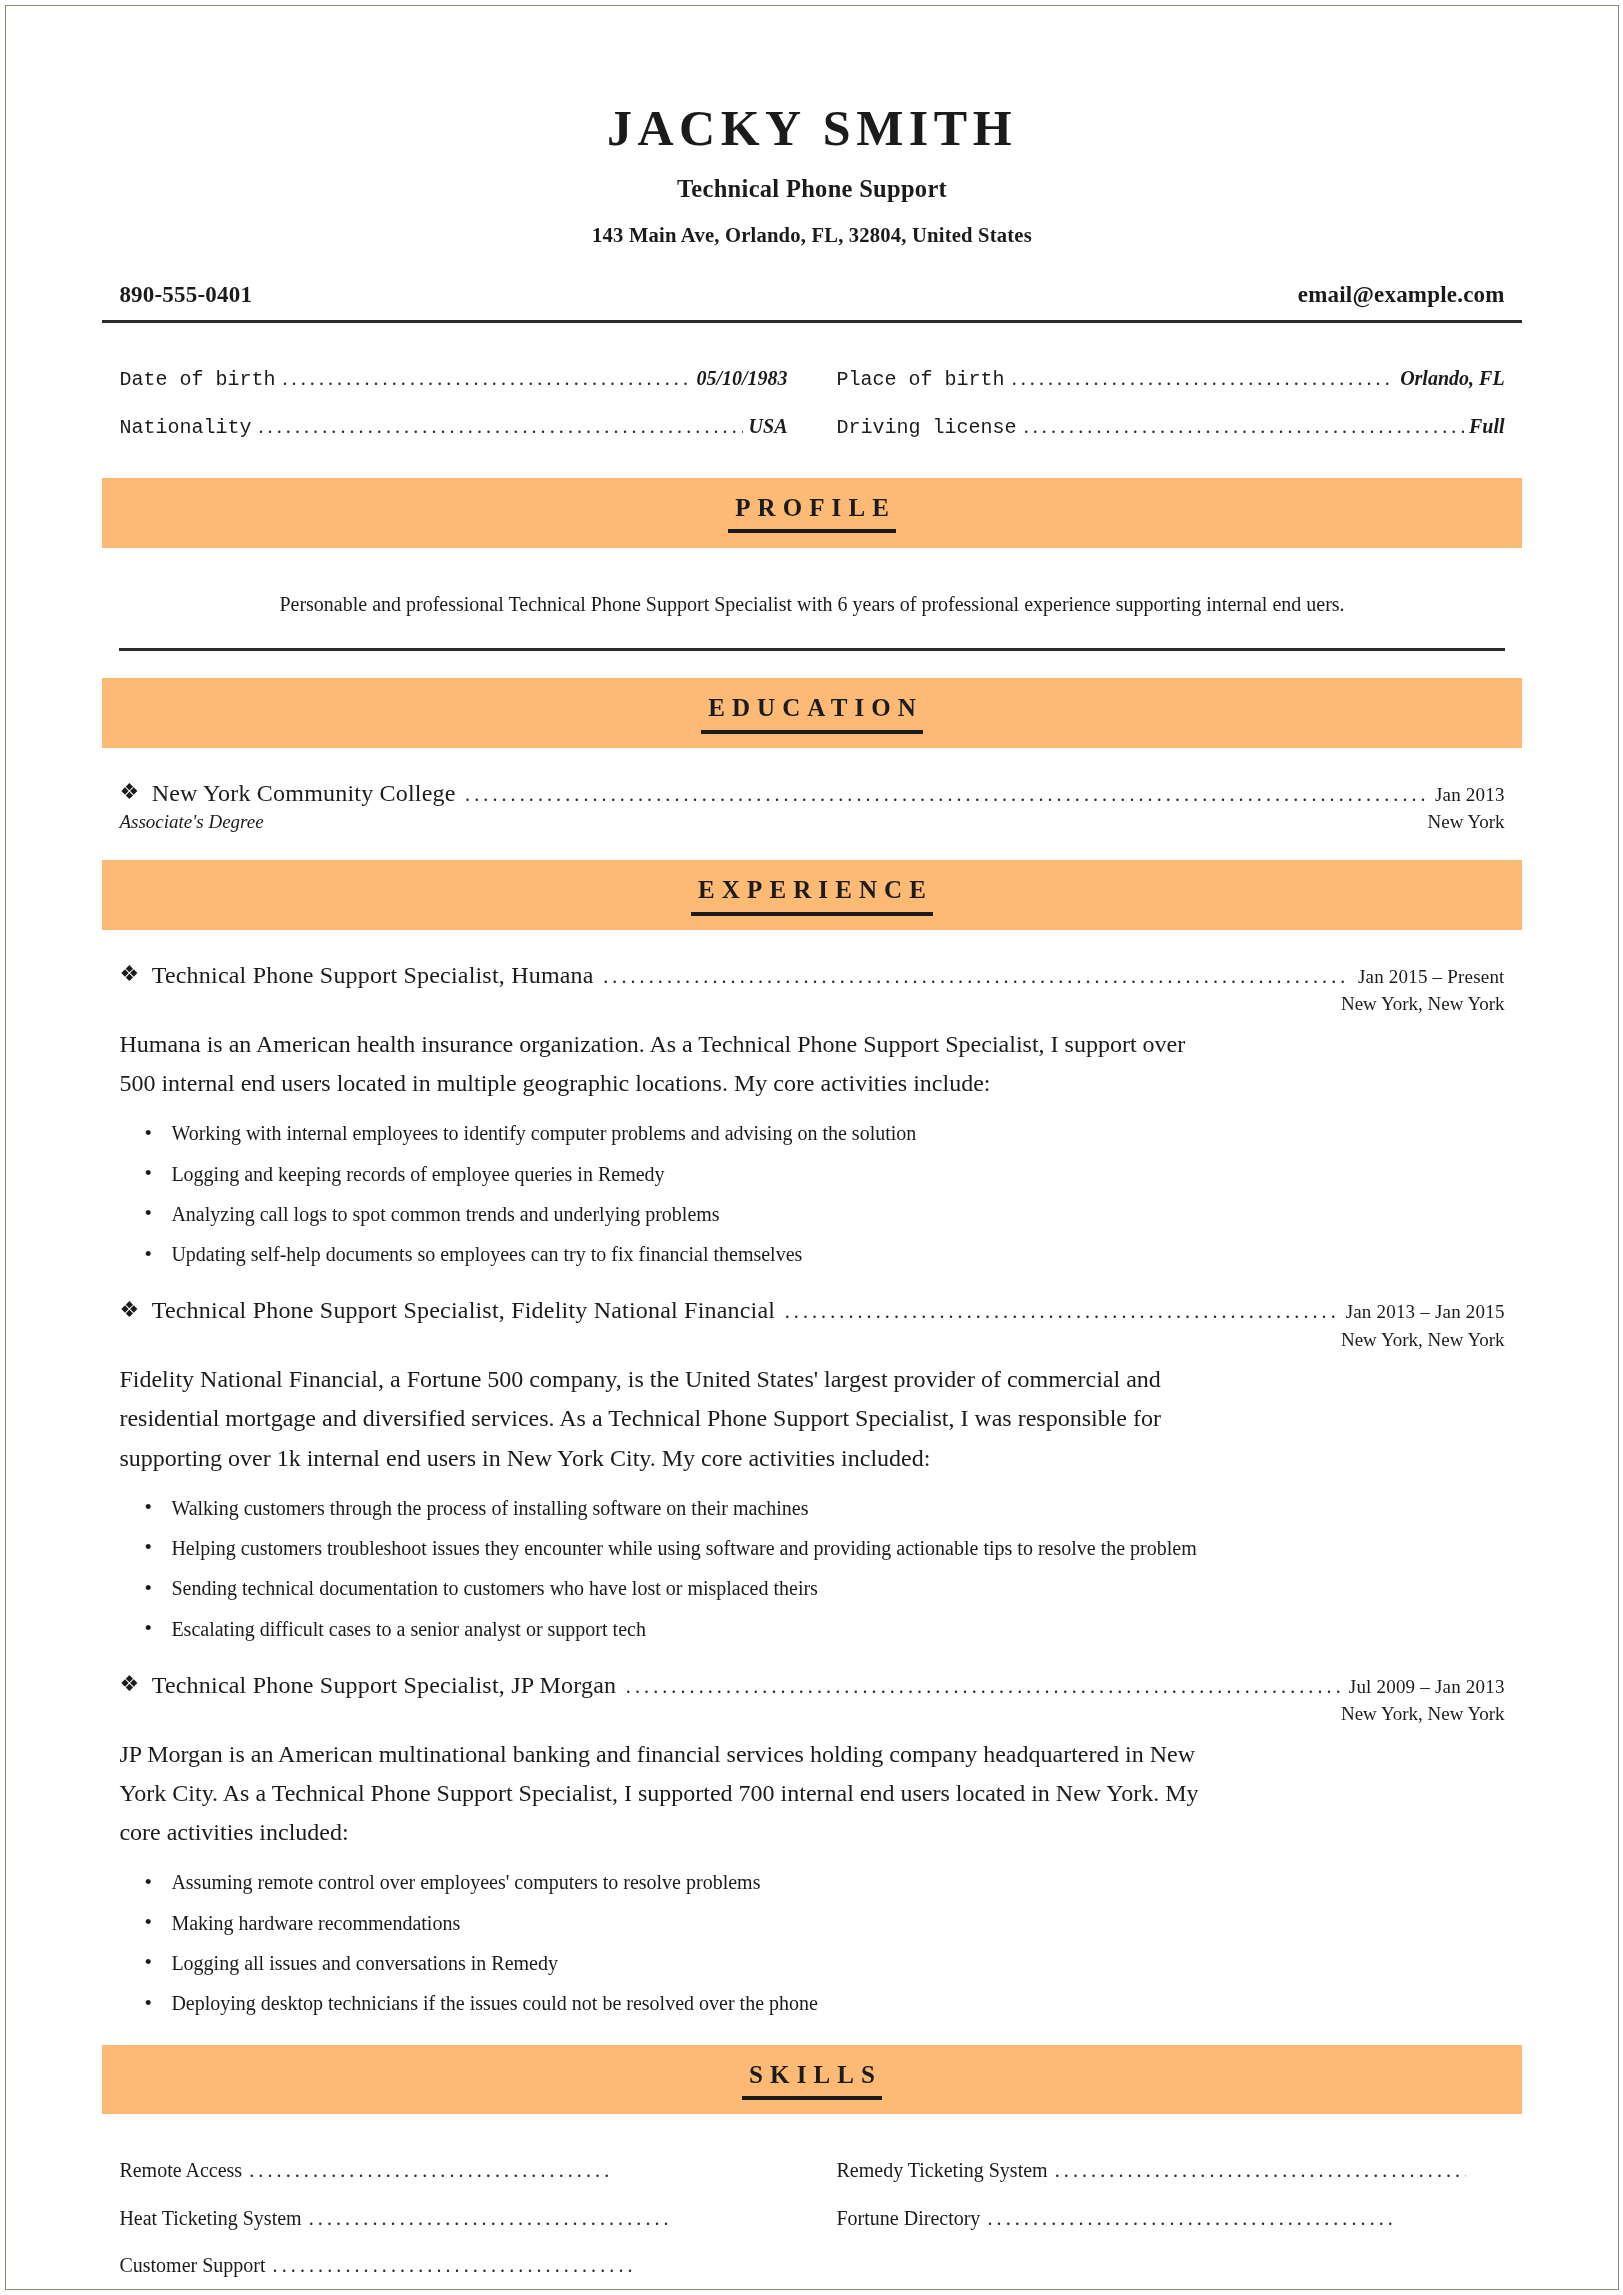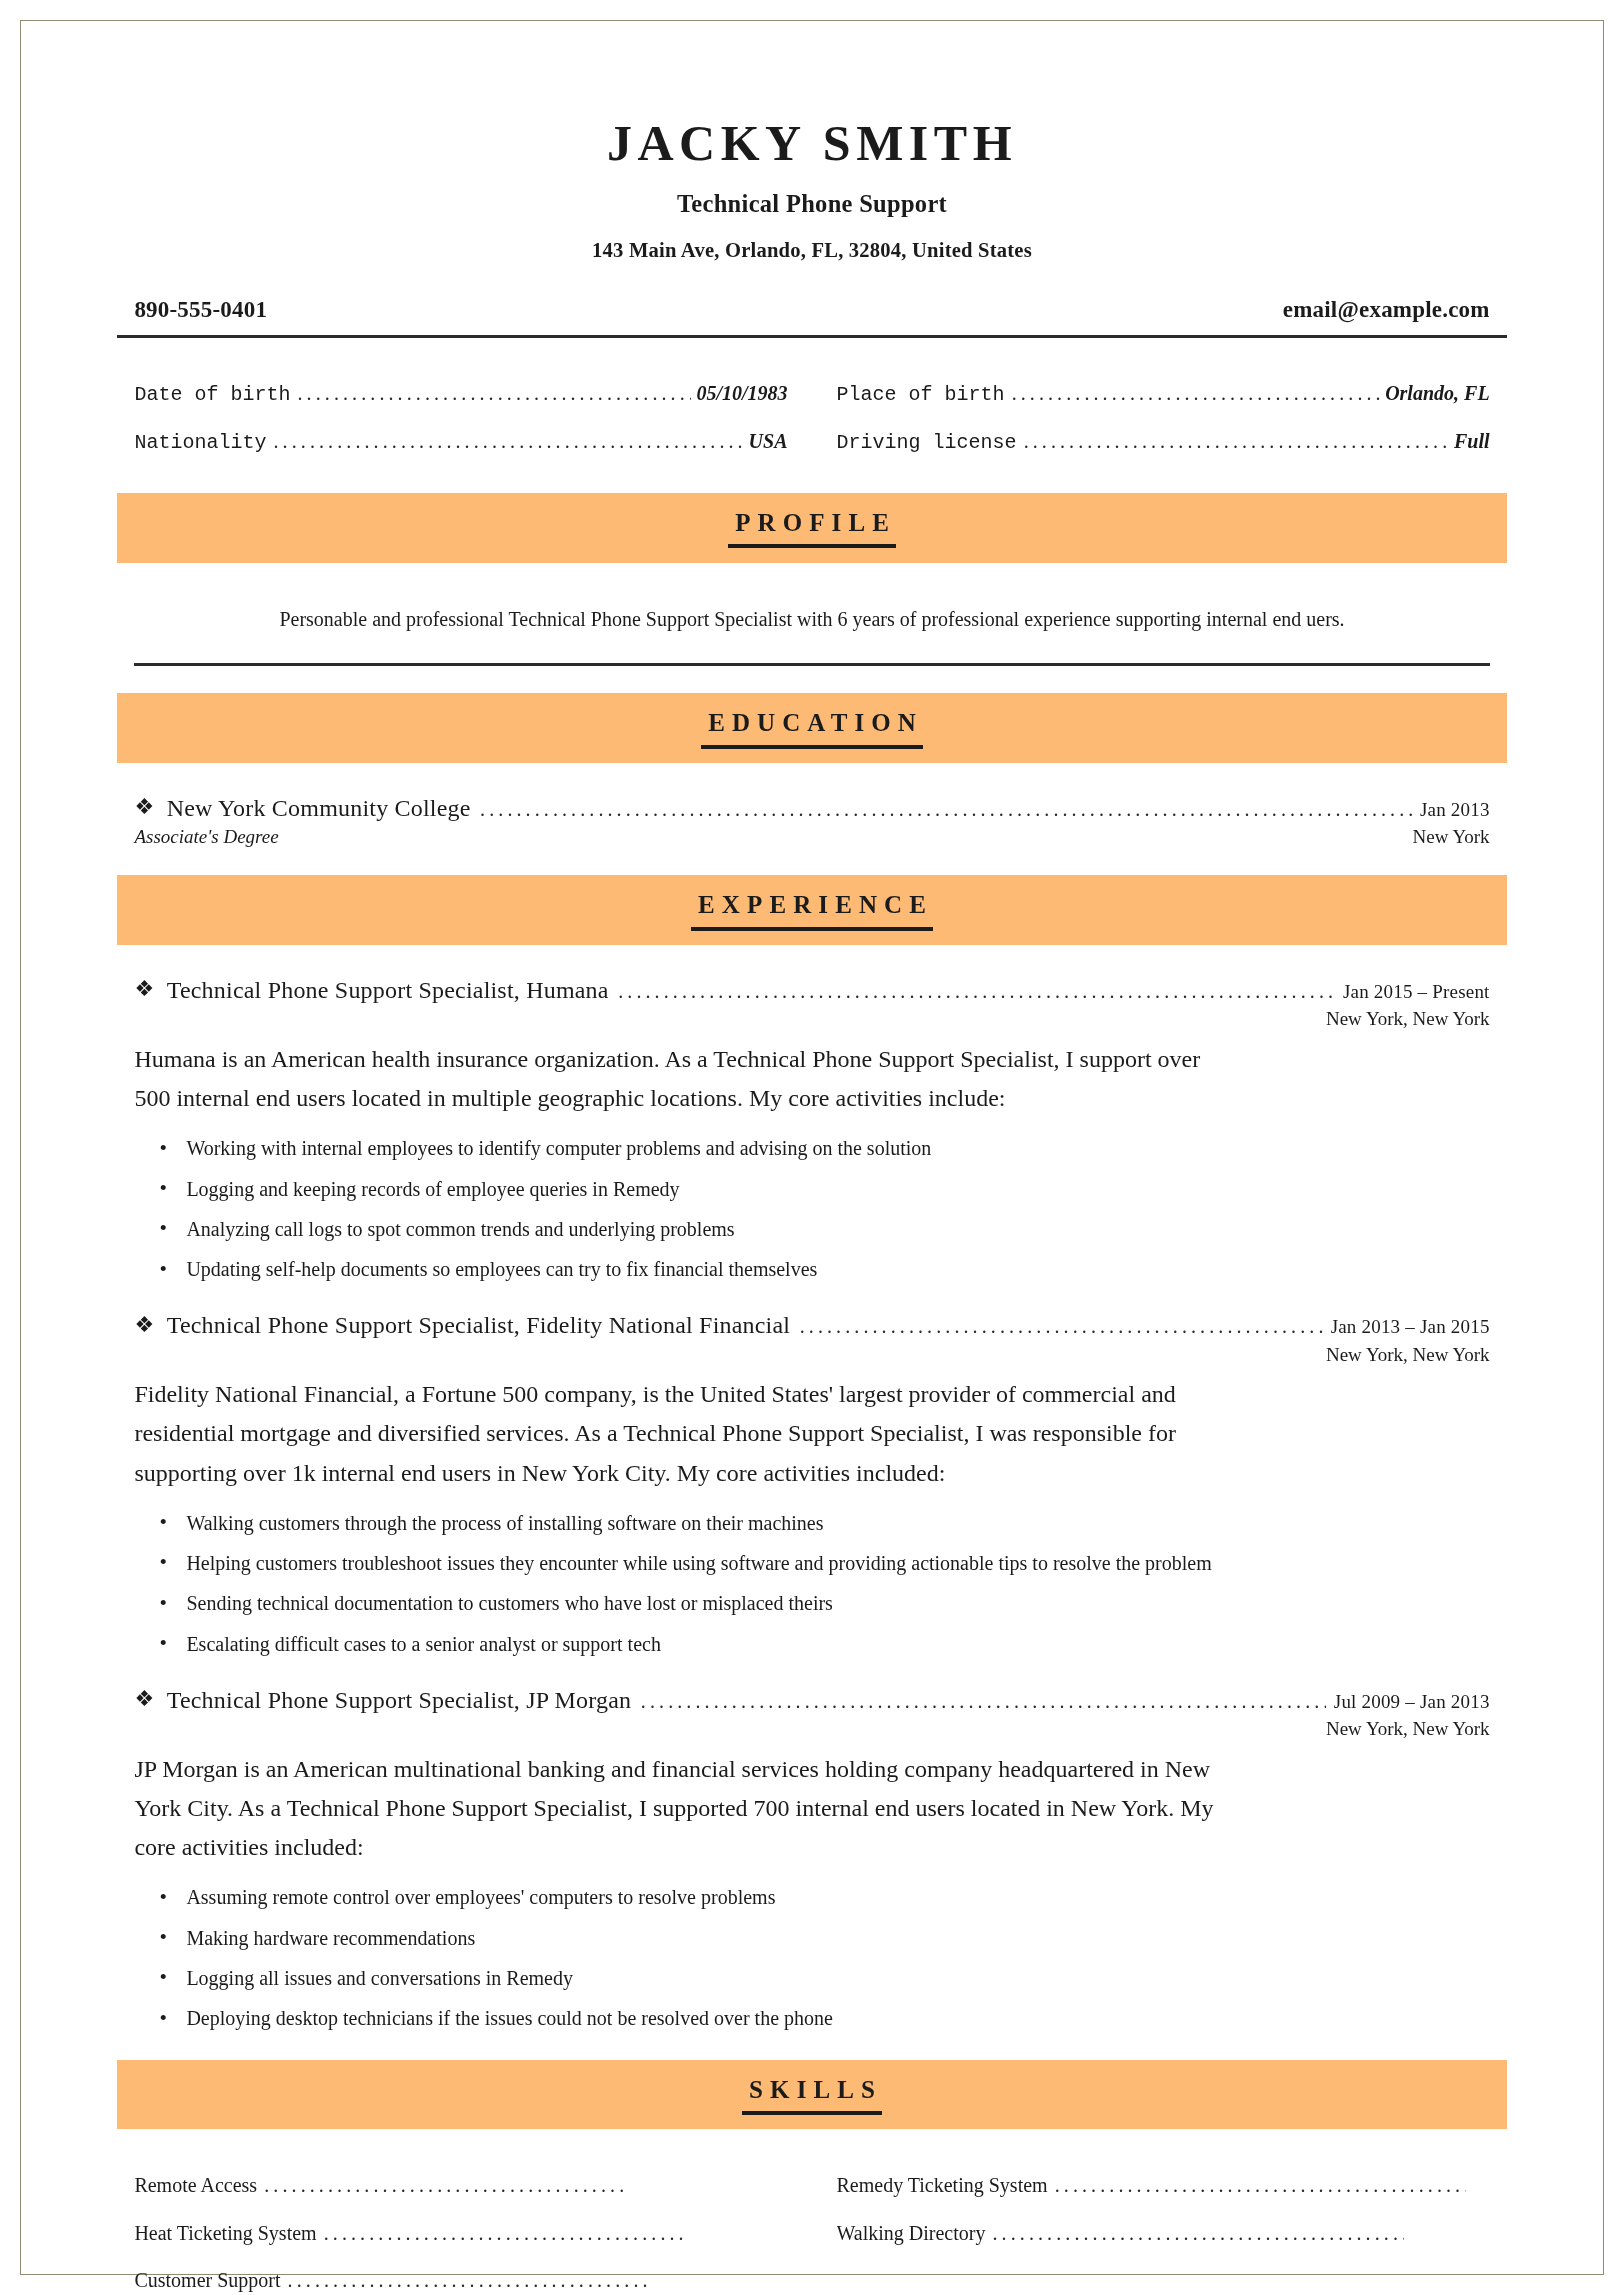--- a/index.html
+++ b/index.html
@@ -12,21 +12,21 @@
     height: 2295px;
     font-family: "Liberation Serif", "DejaVu Serif", serif;
     color: #1b1b1b;
     -webkit-font-smoothing: antialiased;
   }
 
   .page {
     box-sizing: border-box;
     width: 1624px;
     height: 2295px;
-    padding: 20px;
+    padding: 5px;
     background: #ffffff;
   }
   .page-frame {
     box-sizing: border-box;
     width: 100%;
     height: 100%;
     border: 1.6px solid #8d8c72;
     background: #ffffff;
     padding: 0 96px;
     position: relative;
@@ -393,21 +393,21 @@
           <span class="s-label">Customer Support</span>
           <span class="dots">....................................................................................................................................................</span>
         </div>
       </div>
       <div class="col-right">
         <div class="skill">
           <span class="s-label">Remedy Ticketing System</span>
           <span class="dots">....................................................................................................................................................</span>
         </div>
         <div class="skill">
-          <span class="s-label">Walking Directory</span>
+          <span class="s-label">Fortune Directory</span>
           <span class="dots">....................................................................................................................................................</span>
         </div>
       </div>
     </div>
 
   </div>
 </div>
 
 
 </body></html>

